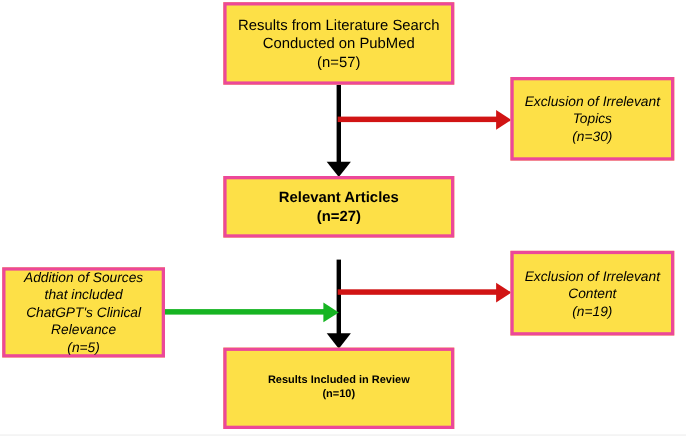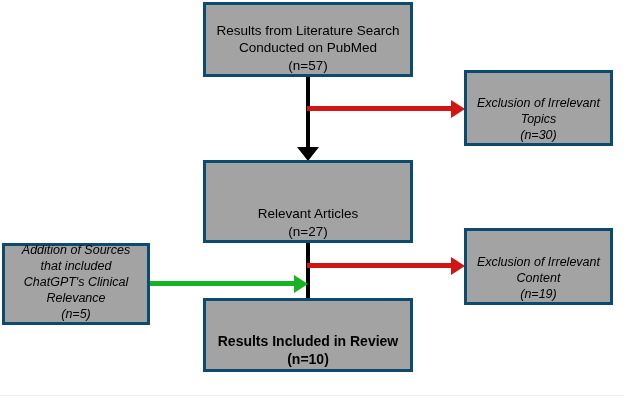--- a/index.html
+++ b/index.html
@@ -13,39 +13,39 @@
   #diagram {
     position: relative;
     width: 624px;
     height: 400px;
     background: #ffffff;
     overflow: hidden;
   }
   .box {
     position: absolute;
     box-sizing: border-box;
-    background: #a3a3a3;
-    border: 3px solid #0c4a6e;
+    background: #fde047;
+    border: 3px solid #ec4899;
     display: flex;
-    align-items: flex-end;
+    align-items: center;
     justify-content: center;
     text-align: center;
     color: #000000;
     z-index: 3;
   }
   .box .txt {
     line-height: 1.28;
     padding: 0 6px;
     white-space: pre-line;
   }
 
   
   #box-search      { left: 203px; top: 2px;   width: 210px; height: 75px;  font-size: 13.5px; }
-  #box-relevant    { left: 203px; top: 160px; width: 210px; height: 83px;  font-size: 13.5px; }
-  #box-included    { left: 203px; top: 298px; width: 210px; height: 74px;  font-size: 14px; font-weight: bold; }
+  #box-relevant    { left: 203px; top: 160px; width: 210px; height: 56px;  font-size: 13.5px; font-weight: bold; }
+  #box-included    { left: 203px; top: 316px; width: 210px; height: 74px;  font-size: 10px; font-weight: bold; }
   #box-excl-topics { left: 464px; top: 70px;  width: 149px; height: 76px;  font-size: 12.5px; font-style: italic; }
   #box-excl-content{ left: 464px; top: 228px; width: 149px; height: 77px;  font-size: 12.5px; font-style: italic; }
   #box-addition    { left: 2px;   top: 243px; width: 148px; height: 82px;  font-size: 12.5px; font-style: italic; }
 
   
   .vline {
     position: absolute;
     width: 4px;
     background: #000000;
     left: 306px;

